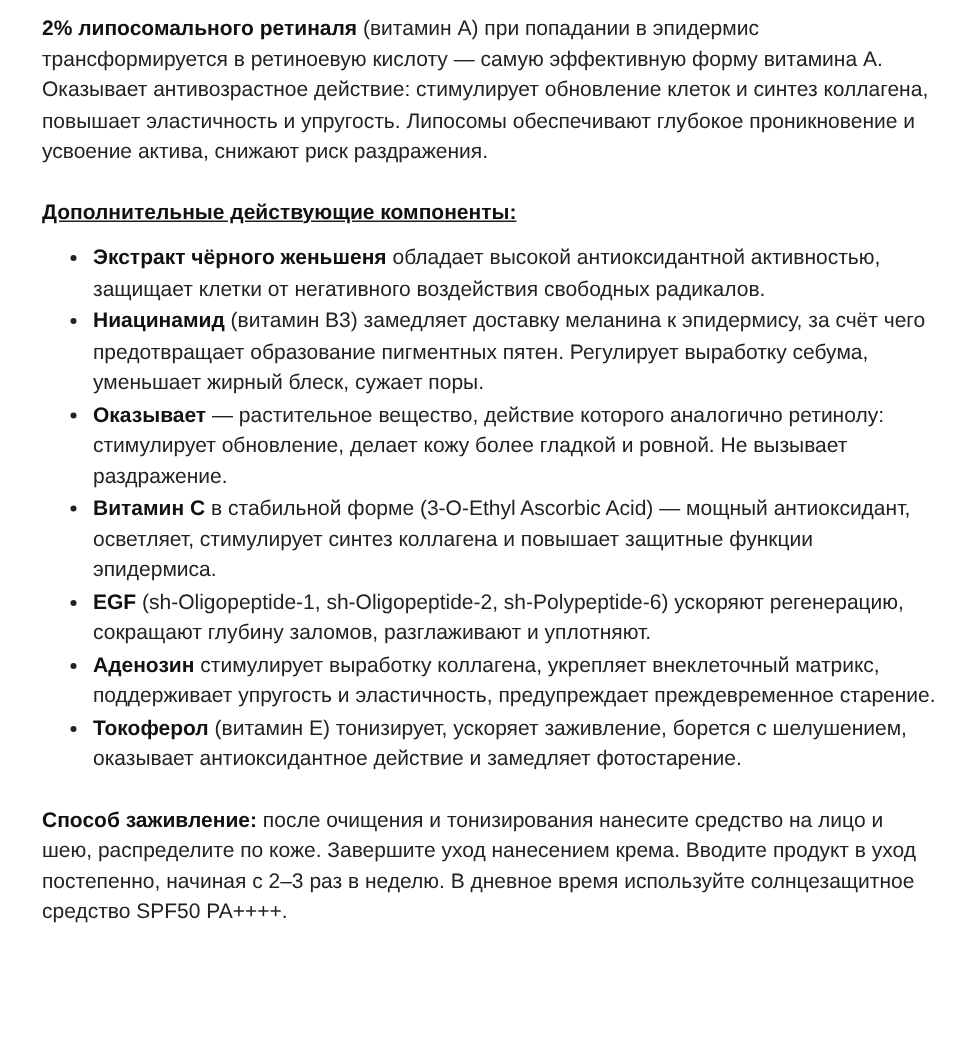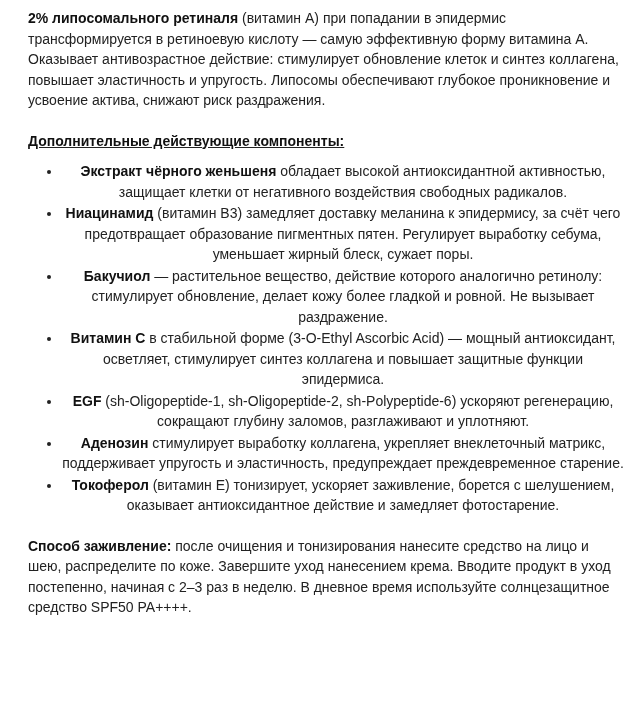--- a/index.html
+++ b/index.html
@@ -4,40 +4,40 @@
 <style>
   html, body { margin: 0; padding: 0; background: #ffffff; }
   body {
     width: 636px; height: 709px; overflow: hidden;
     font-family: "Liberation Sans", "DejaVu Sans", sans-serif;
     font-size: 14px; line-height: 20.5px; color: #222222;
   }
   .doc { padding: 8px 12px 0 28px; }
   p { margin: 0 0 20px 0; }
   b { font-weight: bold; color: #111111; }
-  ul { margin: 0 0 20px 0; padding-left: 34px; text-align: center; }
+  ul { margin: 0 0 20px 0; padding-left: 34px; }
   ul li { margin: 0 0 1px 0; padding-left: 0; }
   ul li::marker { font-size: 13px; }
   .heading { margin-bottom: 10px; text-decoration: underline; }
 </style>
 </head>
 <body>
 
 <div class="doc">
 
   <p>
     <b>2% липосомального ретиналя</b><span> (витамин А) при попадании в эпидермис трансформируется в ретиноевую кислоту — самую эффективную форму витамина А. Оказывает антивозрастное действие: стимулирует обновление клеток и синтез коллагена, повышает эластичность и упругость. Липосомы обеспечивают глубокое проникновение и усвоение актива, снижают риск раздражения.</span>
   </p>
 
   <p class="heading"><b>Дополнительные действующие компоненты:</b></p>
 
   <ul>
     <li><b>Экстракт чёрного женьшеня</b><span> обладает высокой антиоксидантной активностью, защищает клетки от негативного воздействия свободных радикалов.</span></li>
     <li><b>Ниацинамид</b><span> (витамин В3) замедляет доставку меланина к эпидермису, за счёт чего предотвращает образование пигментных пятен. Регулирует выработку себума, уменьшает жирный блеск, сужает поры.</span></li>
-    <li><b>Бакучиол</b><span> — растительное вещество, действие которого аналогично ретинолу: стимулирует обновление, делает кожу более гладкой и ровной. Не вызывает раздражение.</span></li>
+    <li><b>Оказывает</b><span> — растительное вещество, действие которого аналогично ретинолу: стимулирует обновление, делает кожу более гладкой и ровной. Не вызывает раздражение.</span></li>
     <li><b>Витамин С</b><span> в стабильной форме (3-O-Ethyl Ascorbic Acid) — мощный антиоксидант, осветляет, стимулирует синтез коллагена и повышает защитные функции эпидермиса.</span></li>
     <li><b>EGF</b><span> (sh-Oligopeptide-1, sh-Oligopeptide-2, sh-Polypeptide-6) ускоряют регенерацию, сокращают глубину заломов, разглаживают и уплотняют.</span></li>
     <li><b>Аденозин</b><span> стимулирует выработку коллагена, укрепляет внеклеточный матрикс, поддерживает упругость и эластичность, предупреждает преждевременное старение.</span></li>
     <li><b>Токоферол</b><span> (витамин Е) тонизирует, ускоряет заживление, борется с шелушением, оказывает антиоксидантное действие и замедляет фотостарение.</span></li>
   </ul>
 
 
   <p>
     <b>Способ заживление:</b><span> после очищения и тонизирования нанесите средство на лицо и шею, распределите по коже. Завершите уход нанесением крема. Вводите продукт в уход постепенно, начиная с 2–3 раз в неделю. В дневное время используйте солнцезащитное средство SPF50 PA++++.</span>
   </p>

